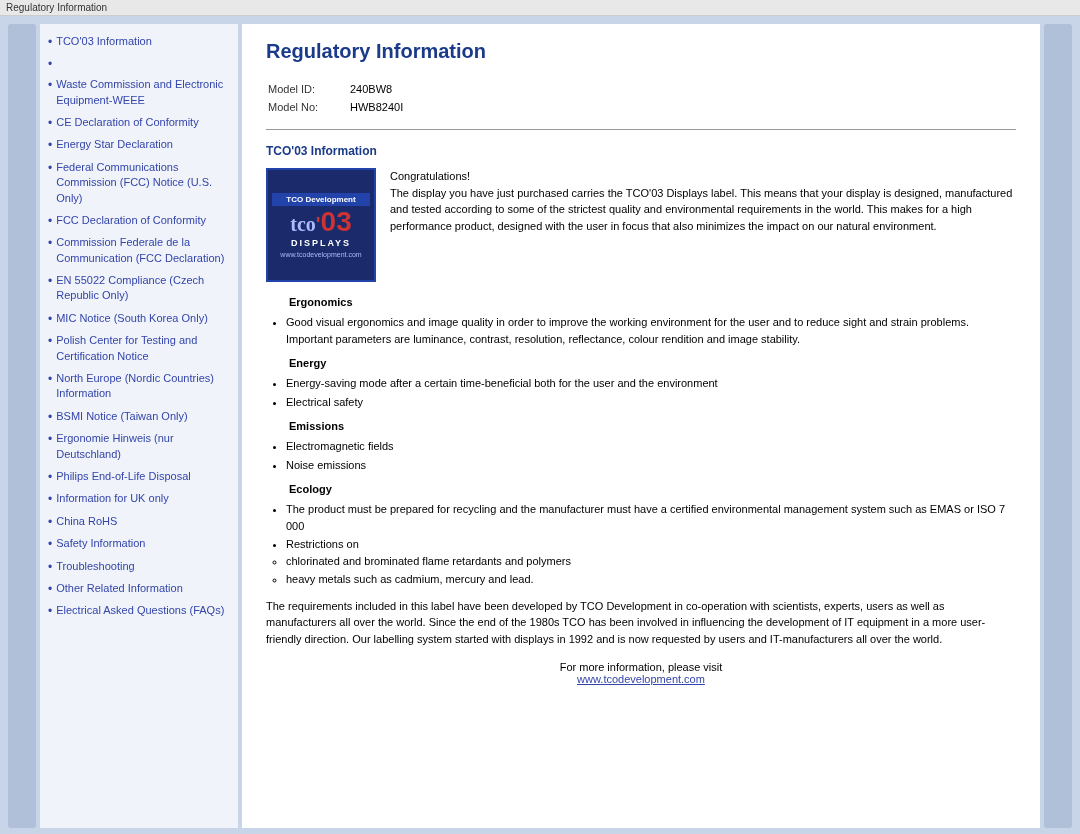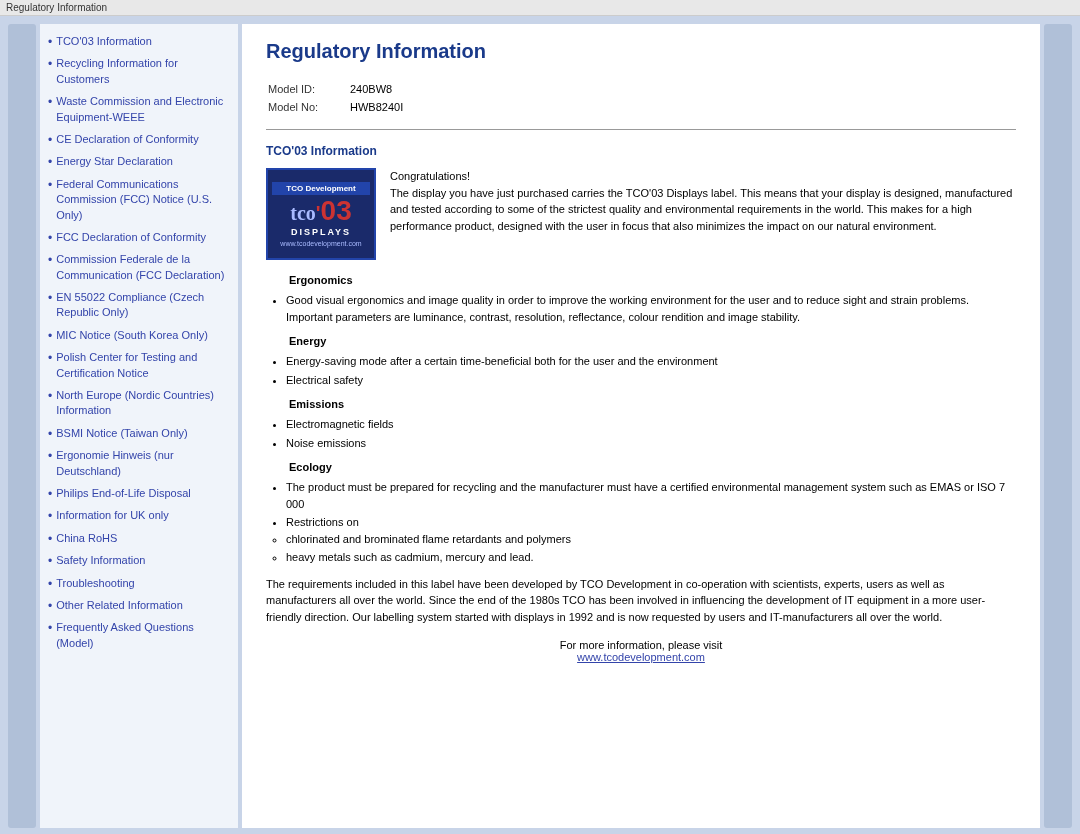--- a/index.html
+++ b/index.html
@@ -94,21 +94,21 @@
       margin-bottom: 10px;
     }
     .tco-box {
       display: flex;
       align-items: flex-start;
       gap: 14px;
       margin-bottom: 14px;
     }
     .tco-logo {
       width: 110px;
-      height: 92px;
+      height: 114px;
       flex-shrink: 0;
       background: #1a2a6a;
       border: 2px solid #2244aa;
       display: flex;
       flex-direction: column;
       align-items: center;
       justify-content: center;
       padding: 4px;
     }
     .tco-logo-top {
@@ -193,21 +193,20 @@
   <div class="left-accent"></div>
 
   <div class="sidebar">
 
   <div class="bullet-item">
         <span class="bullet">•</span>
         <a href="#">TCO'03 Information</a>
       </div>
       <div class="bullet-item">
         <span class="bullet">•</span>
-        <a href="#">Recycling Information for Customers</a>
       </div>
       <div class="bullet-item">
         <span class="bullet">•</span>
         <a href="#">Waste Commission and Electronic Equipment-WEEE</a>
       </div>
       <div class="bullet-item">
         <span class="bullet">•</span>
         <a href="#">CE Declaration of Conformity</a>
       </div>
       <div class="bullet-item">
@@ -269,21 +268,21 @@
       <div class="bullet-item">
         <span class="bullet">•</span>
         <a href="#">Troubleshooting</a>
       </div>
       <div class="bullet-item">
         <span class="bullet">•</span>
         <a href="#">Other Related Information</a>
       </div>
       <div class="bullet-item">
         <span class="bullet">•</span>
-        <a href="#">Frequently Asked Questions (Model)</a>
+        <a href="#">Electrical Asked Questions (FAQs)</a>
       </div>
     </div>
 
   <div class="main-content">
 
     <h1 class="page-title">Regulatory Information</h1>
 
     <table class="model-table">
       <tbody>
           <tr>

